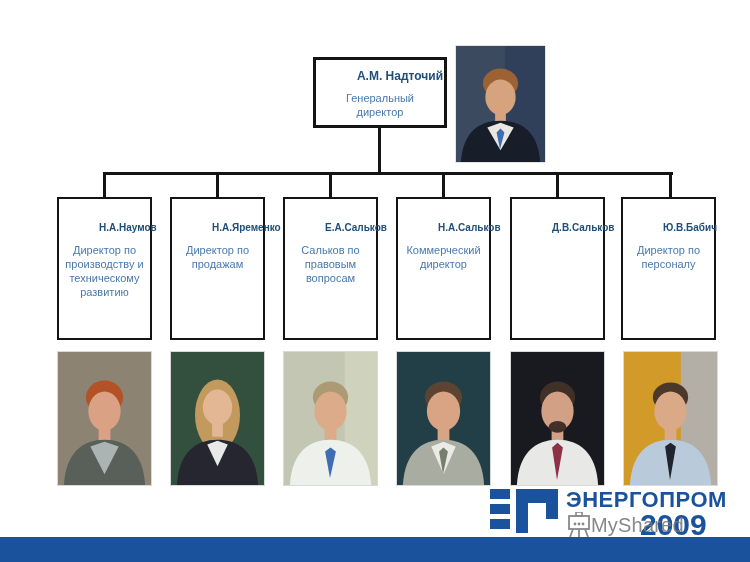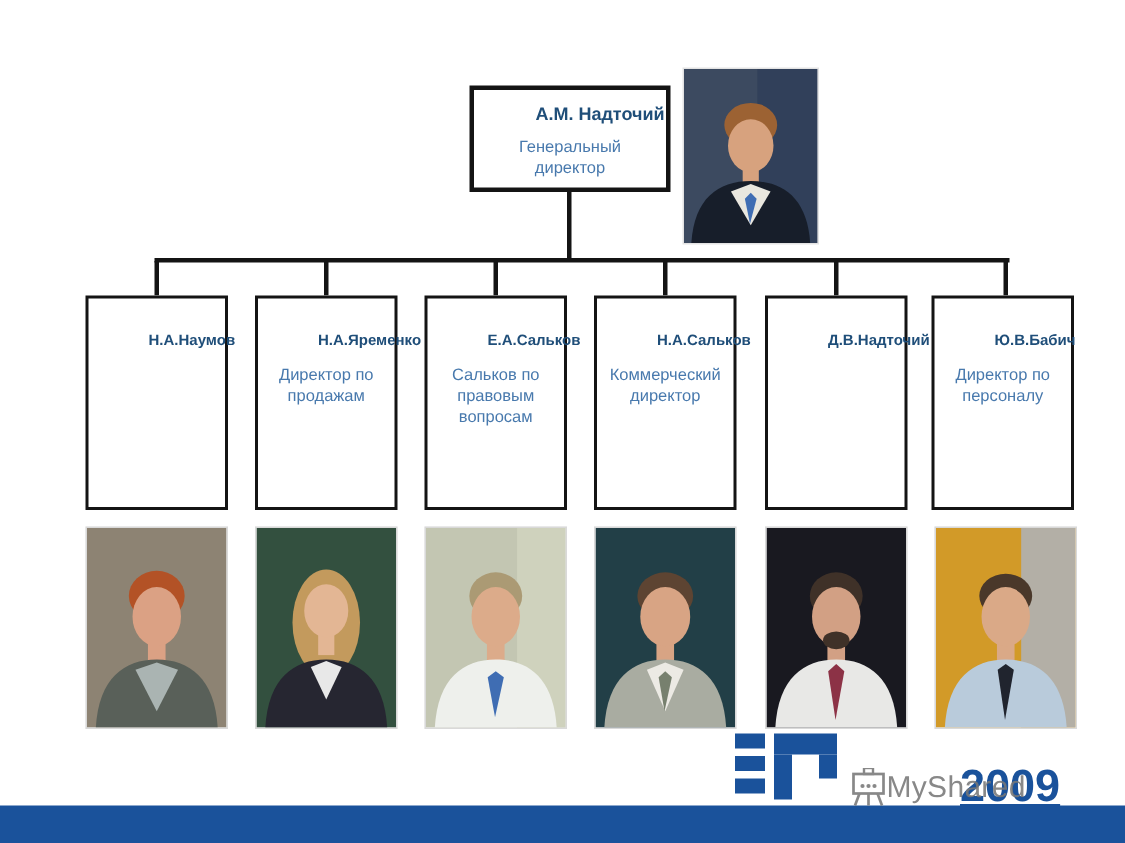--- a/index.html
+++ b/index.html
@@ -75,35 +75,36 @@
   <div class="conn h-main"></div>
   <div class="conn stub s1"></div>
   <div class="conn stub s2"></div>
   <div class="conn stub s3"></div>
   <div class="conn stub s4"></div>
   <div class="conn stub s5"></div>
   <div class="conn stub s6"></div>
 
   <div class="obox mbox mb1">
     <div class="name">Н.А.Наумов</div>
+    <div class="role">Директор по производству и техническому развитию</div>
   </div>
   <div class="obox mbox mb2">
     <div class="name">Н.А.Яременко</div>
     <div class="role">Директор по продажам</div>
   </div>
   <div class="obox mbox mb3">
     <div class="name">Е.А.Сальков</div>
     <div class="role">Сальков по правовым вопросам</div>
   </div>
   <div class="obox mbox mb4">
     <div class="name">Н.А.Сальков</div>
     <div class="role">Коммерческий директор</div>
   </div>
   <div class="obox mbox mb5">
-    <div class="name">Д.В.Надточий</div>
+    <div class="name">Д.В.Сальков</div>
   </div>
   <div class="obox mbox mb6">
     <div class="name">Ю.В.Бабич</div>
     <div class="role">Директор по персоналу</div>
   </div>
 
   <div class="photo p1">
     <svg viewBox="0 0 95 135" preserveAspectRatio="none">
       <rect width="95" height="135" fill="#8d8373"></rect>
       <ellipse cx="47.5" cy="46" rx="19" ry="17" fill="#b35226"></ellipse>
@@ -171,20 +172,21 @@
   <div class="logo-icon">
     <svg viewBox="0 0 70 52">
       <rect x="0" y="2" width="20" height="10" fill="#1a529b"></rect>
       <rect x="0" y="17" width="20" height="10" fill="#1a529b"></rect>
       <rect x="0" y="32" width="20" height="10" fill="#1a529b"></rect>
       <rect x="26" y="2" width="42" height="14" fill="#1a529b"></rect>
       <rect x="26" y="16" width="12" height="30" fill="#1a529b"></rect>
       <rect x="56" y="16" width="12" height="16" fill="#1a529b"></rect>
     </svg>
   </div>
+  <div class="company">ЭНЕРГОПРОМ</div>
   <div class="year">2009</div>
 
   <div class="watermark">
     <svg width="24" height="26" viewBox="0 0 24 26">
       <rect x="9" y="0" width="6" height="4" fill="none" stroke="#787878" stroke-width="1.6"></rect>
       <rect x="2" y="4" width="20" height="13" fill="none" stroke="#787878" stroke-width="1.8"></rect>
       <circle cx="8" cy="12" r="1.4" fill="#787878"></circle>
       <circle cx="12" cy="12" r="1.4" fill="#787878"></circle>
       <circle cx="16" cy="12" r="1.4" fill="#787878"></circle>
       <line x1="6" y1="17" x2="3" y2="25" stroke="#787878" stroke-width="1.8"></line>

